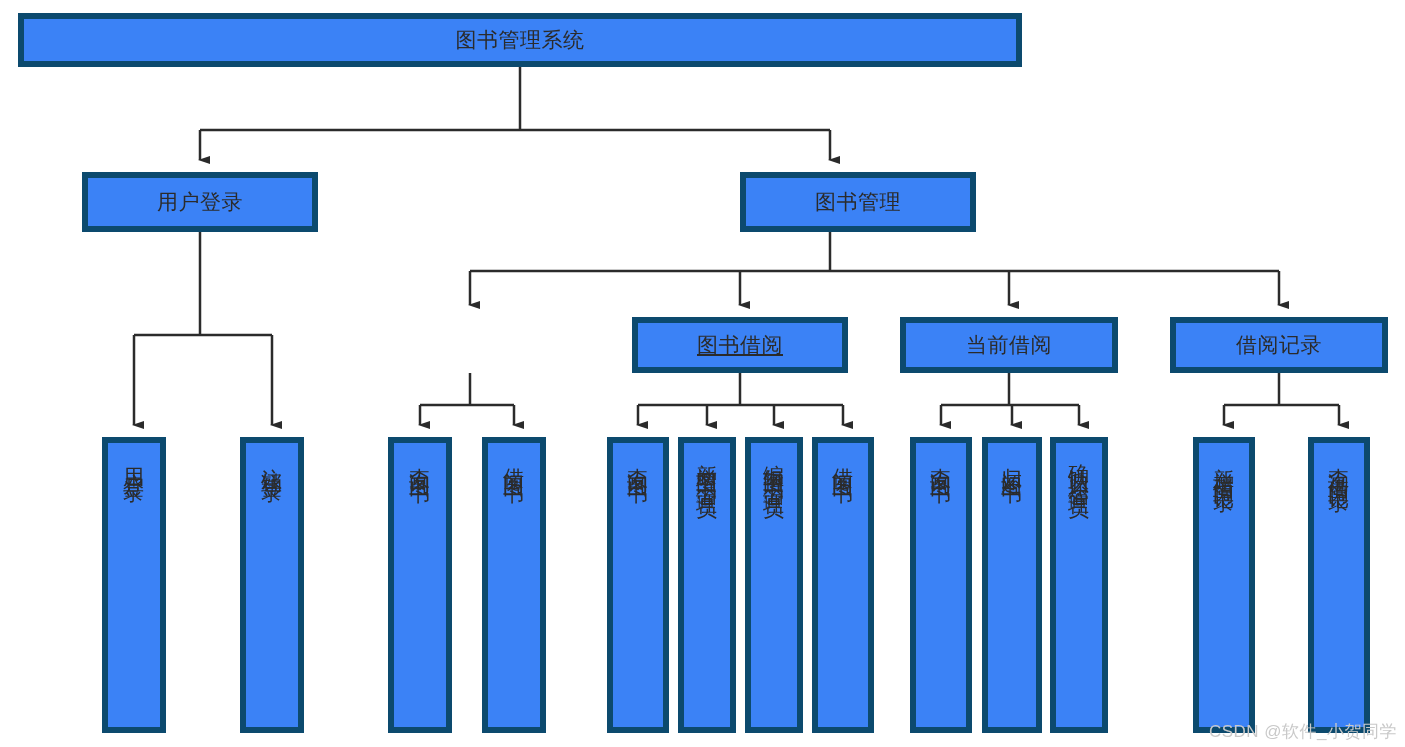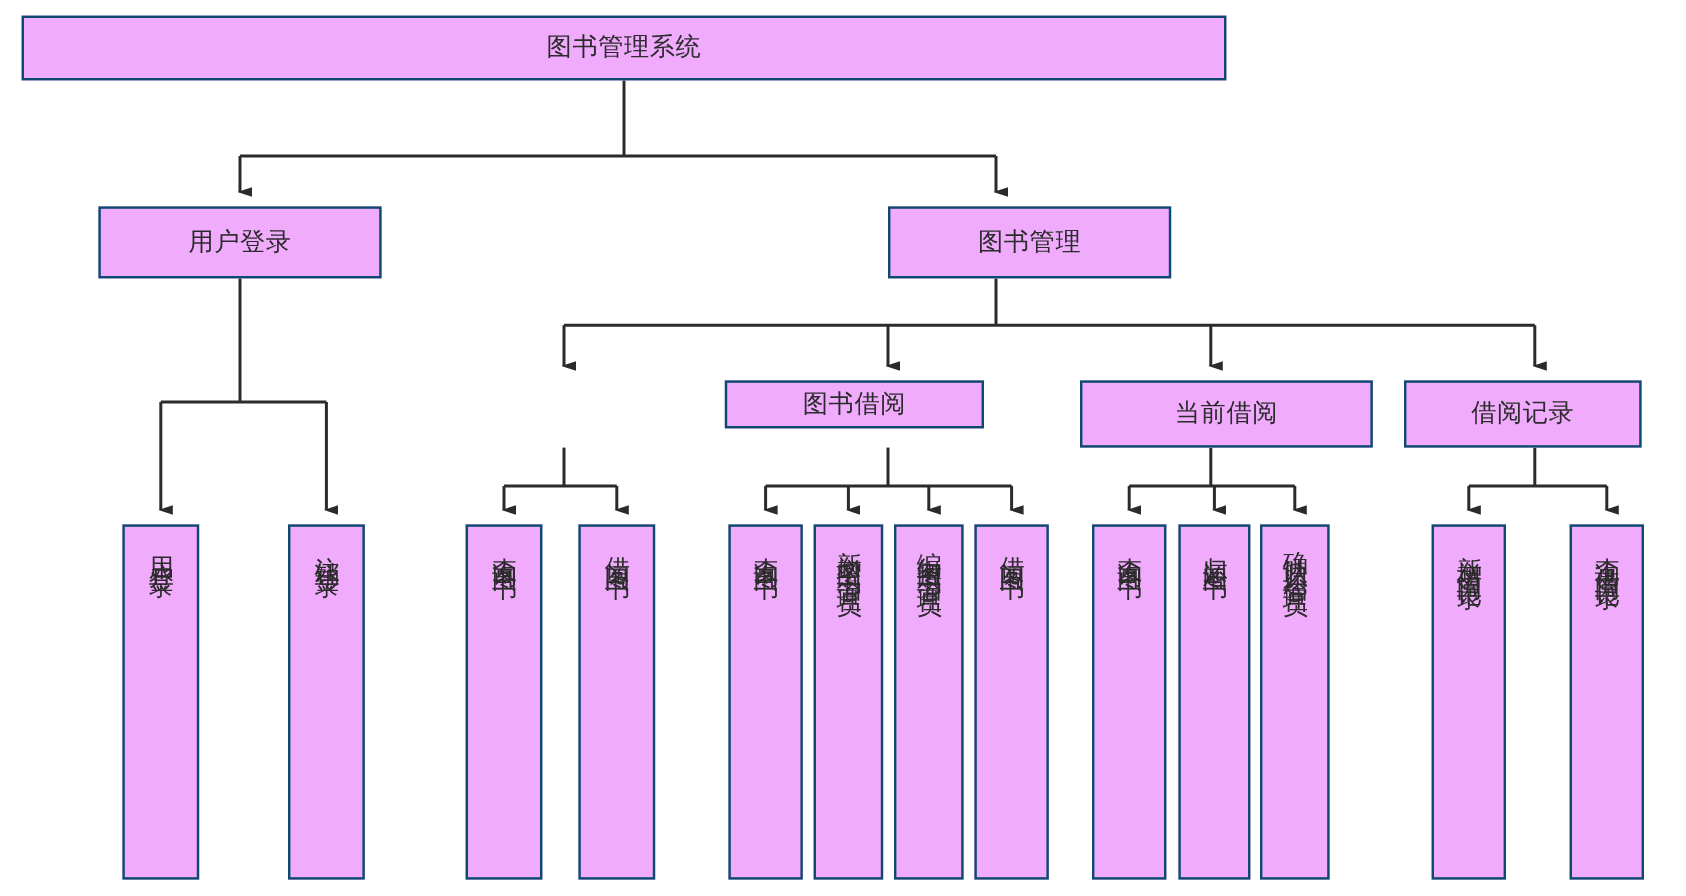--- a/index.html
+++ b/index.html
@@ -23,22 +23,22 @@
     position: absolute;
     left: 0;
     top: 0;
     width: 1405px;
     height: 747px;
     pointer-events: none;
   }
   .node {
     position: absolute;
     box-sizing: border-box;
-    background: #f0abfc;
-    border: 2px solid #0c4a6e;
+    background: #3b82f6;
+    border: 6px solid #0c4a6e;
     display: flex;
     align-items: center;
     justify-content: center;
     color: #2b2b2b;
   }
   .node .label {
     font-size: 21px;
     line-height: 1.1;
     letter-spacing: 0.5px;
     white-space: nowrap;
@@ -130,27 +130,27 @@
     <span class="label">图书管理系统</span>
   </div>
 
   <div class="node" style="left:82px; top:172px; width:236px; height:60px;">
     <span class="label">用户登录</span>
   </div>
   <div class="node" style="left:712px; top:172px; width:236px; height:60px;margin-left:28px;">
     <span class="label">图书管理</span>
   </div>
 
-  <div class="node" style="left:604px; top:317px; width:216px; height:40px;">
+  <div class="node" style="left:632px; top:317px; width:216px; height:56px;text-decoration:underline;">
     <span class="label">图书借阅</span>
   </div>
-  <div class="node" style="left:900px; top:317px; width:244px; height:56px;">
+  <div class="node" style="left:900px; top:317px; width:218px; height:56px;">
     <span class="label">当前借阅</span>
   </div>
-  <div class="node" style="left:1170px; top:317px; width:198px; height:56px;">
+  <div class="node" style="left:1170px; top:317px; width:218px; height:56px;">
     <span class="label">借阅记录</span>
   </div>
 
   <div class="node leaf" style="left:102px; top:437px; width:64px; height:296px;">
     <span class="label">用户登录</span>
   </div>
   <div class="node leaf" style="left:240px; top:437px; width:64px; height:296px;">
     <span class="label">注销登录</span>
   </div>
 
@@ -184,14 +184,15 @@
     <span class="label">确认归还（管理员）</span>
   </div>
 
   <div class="node leaf" style="left:1193px; top:437px; width:62px; height:296px;">
     <span class="label">新增借阅记录</span>
   </div>
   <div class="node leaf" style="left:1308px; top:437px; width:62px; height:296px;">
     <span class="label">查询借阅记录</span>
   </div>
 
+  <div class="watermark">CSDN @软件_小贺同学</div>
 
 </div>
 
 </body></html>

